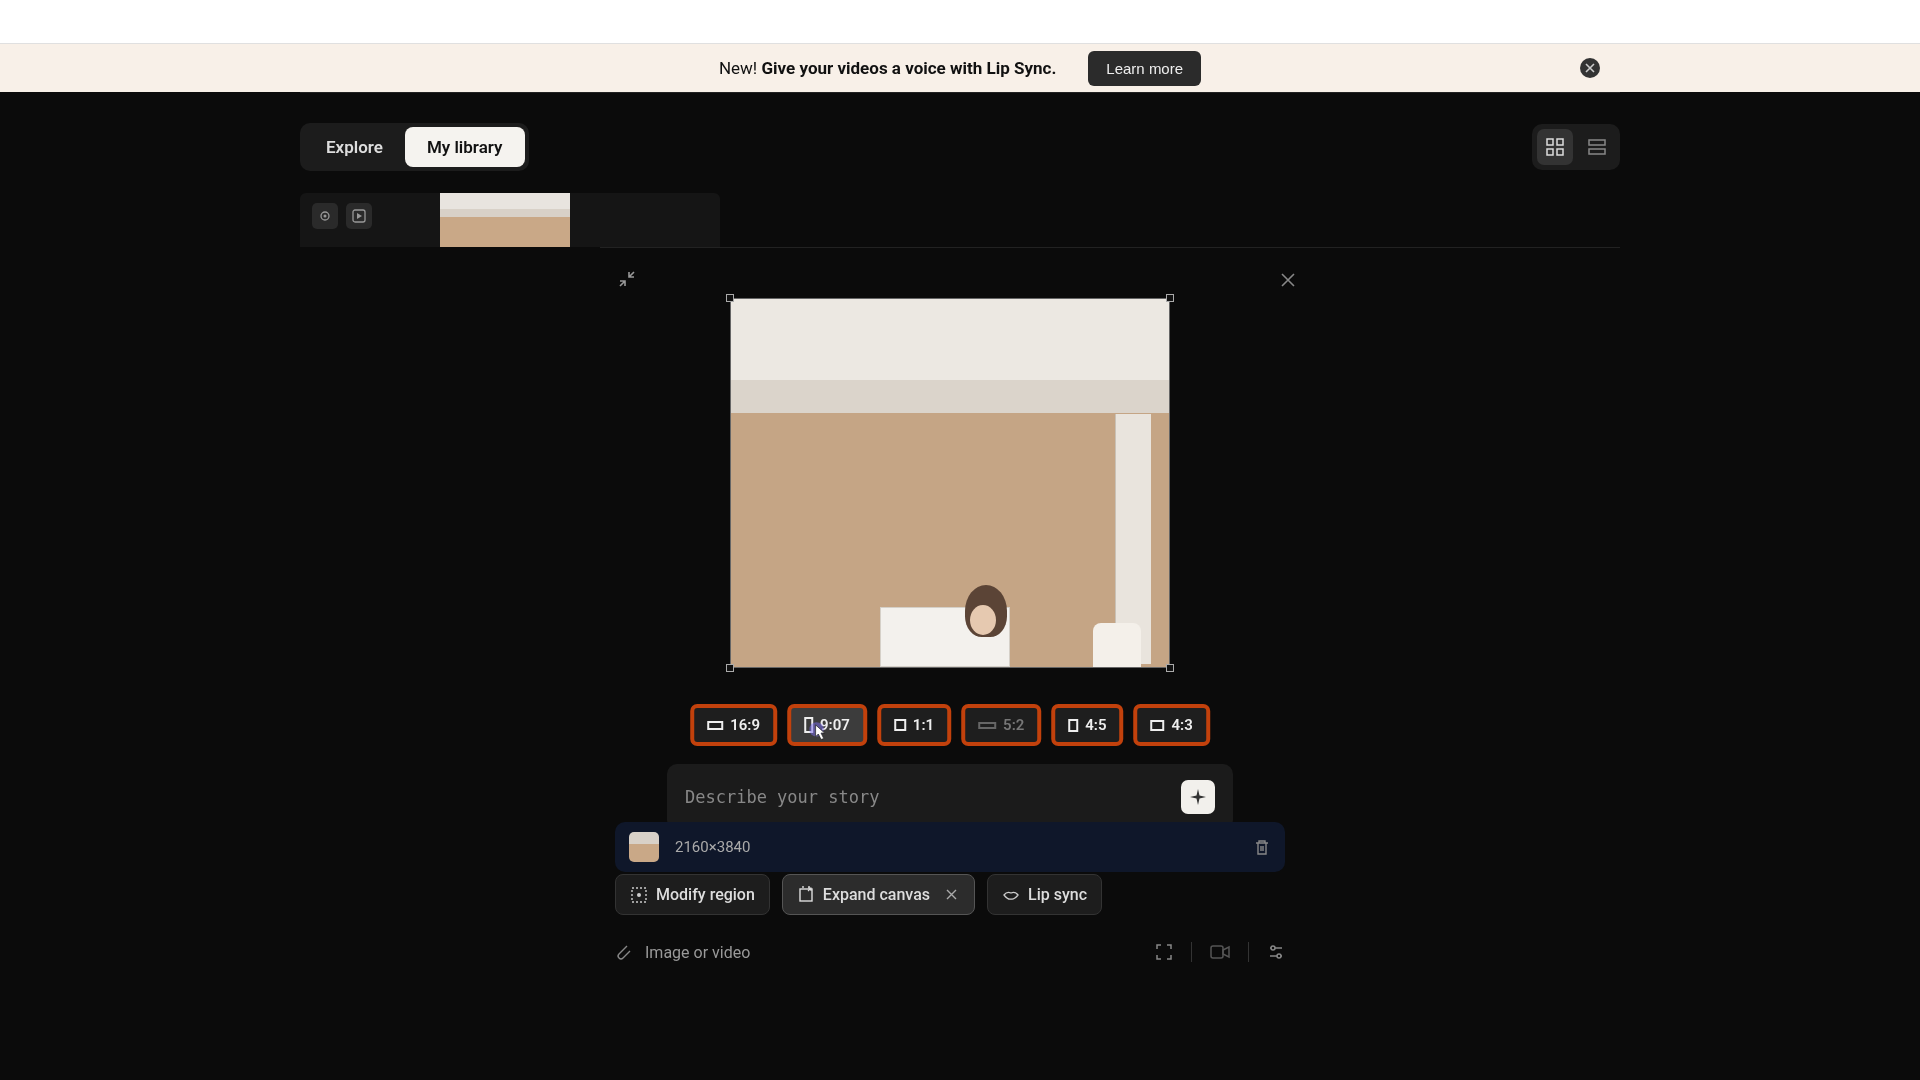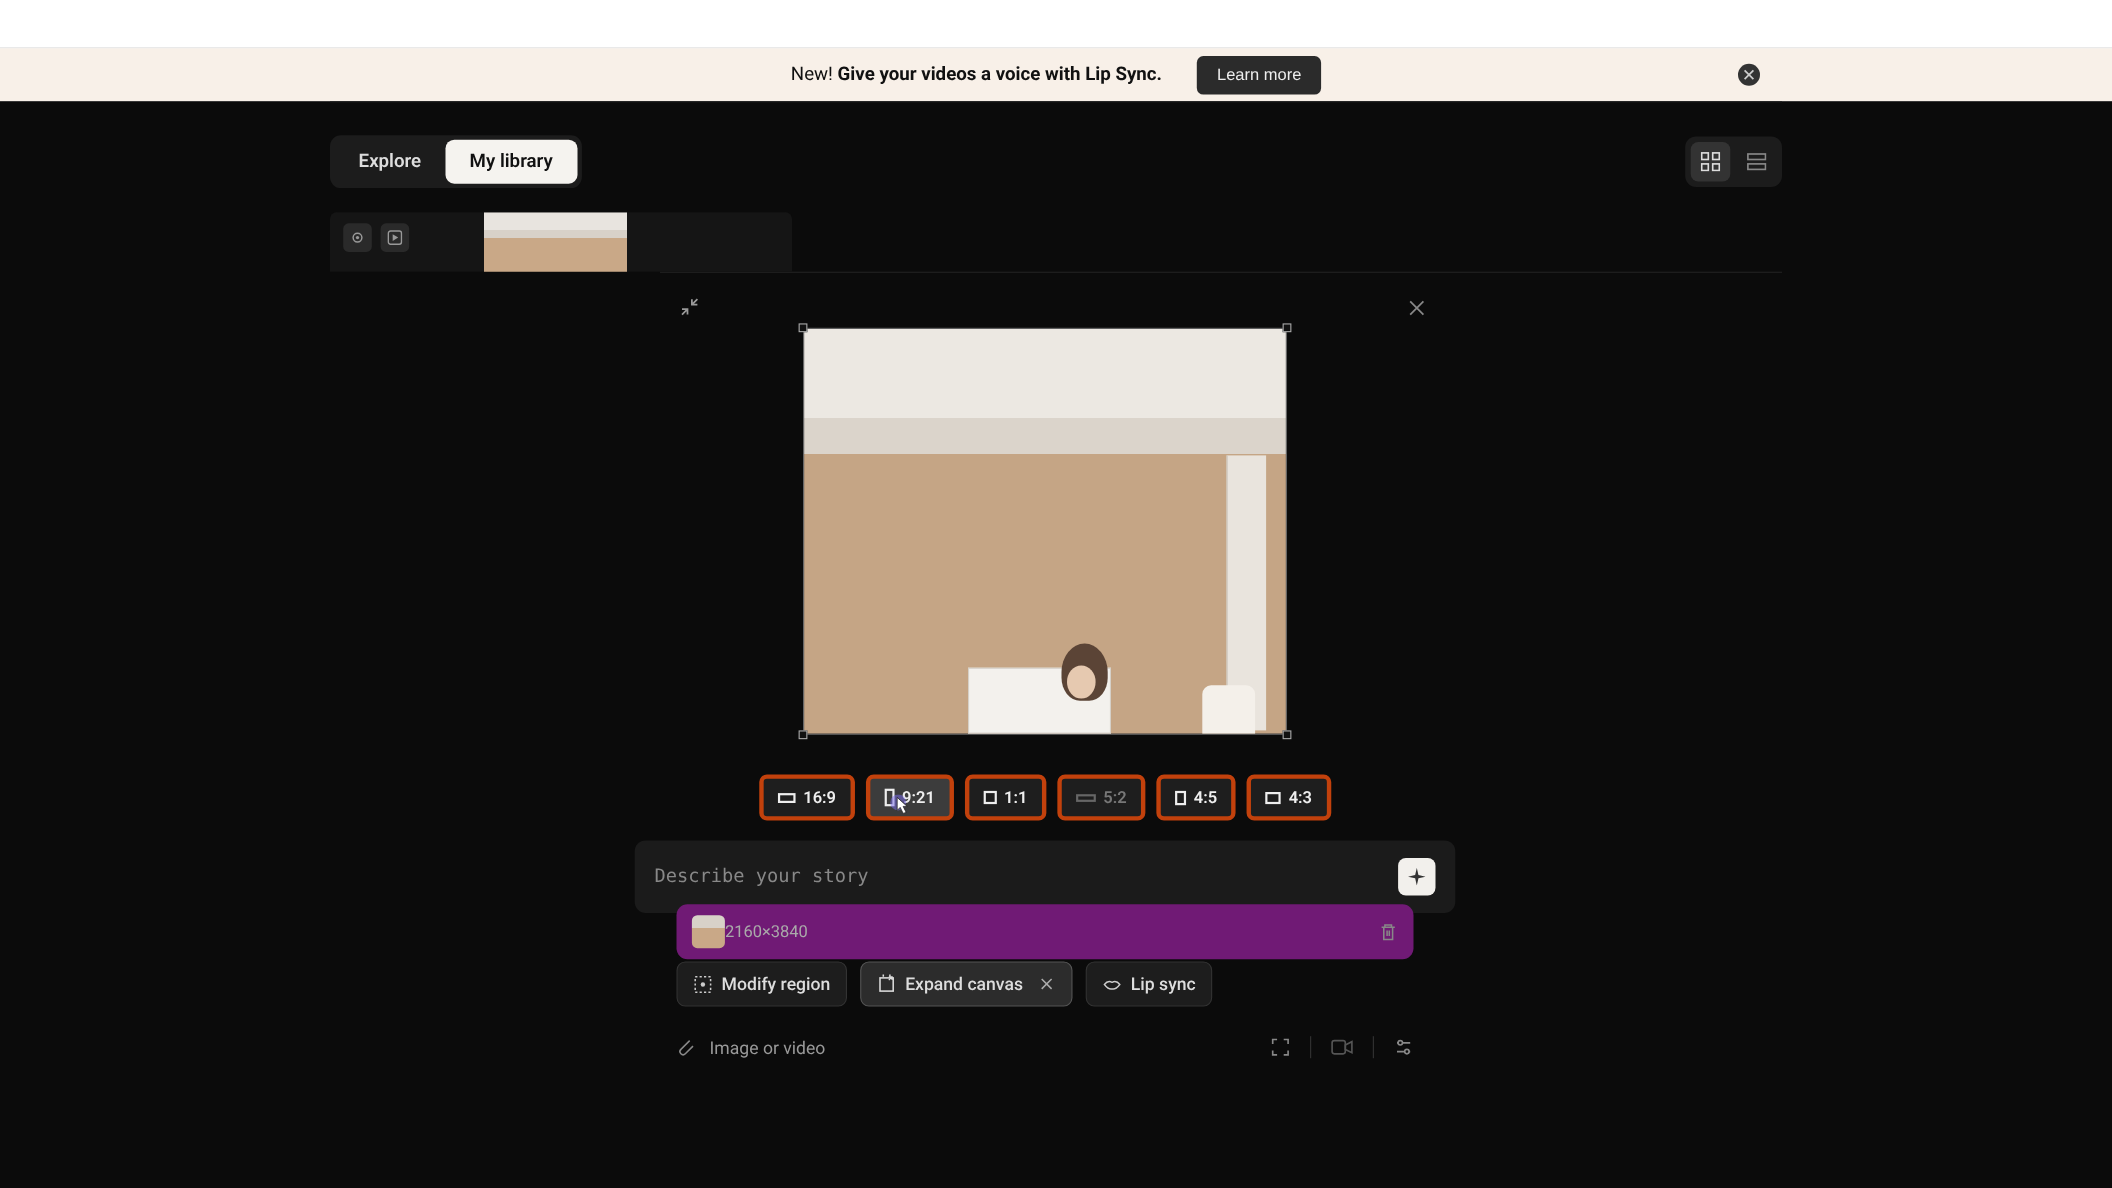--- a/index.html
+++ b/index.html
@@ -256,21 +256,21 @@
   position: absolute;
   left: 834px; top: 434px;
   width: 20px; height: 24px;
   z-index: 50;
 }
 .prompt-box {
   position: absolute;
   top: 466px;
   left: 50%;
   transform: translateX(-50%);
-  width: 746px;
+  width: 566px;
   background: #1b1b1b;
   border-radius: 10px;
   padding: 16px 18px;
   display: flex; align-items: center; justify-content: space-between;
 }
 .prompt-text {
   color: #888; font-family: ui-monospace, monospace; font-size: 17px;
 }
 .plus-btn {
   width: 34px; height: 34px;
@@ -278,24 +278,24 @@
   border-radius: 7px;
   display: flex; align-items: center; justify-content: center;
   color: #333; cursor: pointer;
 }
 .attach-row {
   position: absolute;
   top: 524px;
   left: 50%;
   transform: translateX(-50%);
   width: 670px;
-  background: #701a75;
+  background: #0f172a;
   border-radius: 10px;
   padding: 10px 14px;
-  display: flex; align-items: center; gap: 0;
+  display: flex; align-items: center; gap: 16px;
 }
 .attach-thumb {
   width: 30px; height: 30px; border-radius: 5px;
   background: linear-gradient(#d8d1c8 40%, #c9a887 40%);
 }
 .attach-dims { color: #aaa; font-size: 15px; }
 .trash { margin-left: auto; color: #888; cursor: pointer; }
 .tools-row {
   position: absolute;
   top: 570px;
@@ -427,21 +427,21 @@
       <div class="handle h-bl"></div>
       <div class="handle h-br"></div>
 
       <div class="ratio-bar">
         <div class="ratio-chip">
           <span class="ratio-box" style="width:16px;height:9px"></span>
           <span>16:9</span>
         </div>
         <div class="ratio-chip sel" style="position:relative">
           <span class="ratio-box" style="width:9px;height:16px"></span>
-          <span>9:21</span>
+          <span>9:07</span>
           <svg class="cursor-svg" style="left:18px;top:14px" width="22" height="26" viewBox="0 0 22 26">
               <circle cx="8" cy="8" r="8" fill="#7b6ef0" opacity="0.5"></circle>
               <path d="M7 3 L7 16 L10 13 L13 19 L16 18 L13 12 L17 12 Z" fill="#fff" stroke="#222" stroke-width="0.8"></path>
             </svg>
         </div>
         <div class="ratio-chip">
           <span class="ratio-box" style="width:12px;height:12px"></span>
           <span>1:1</span>
         </div>
         <div class="ratio-chip muted">

